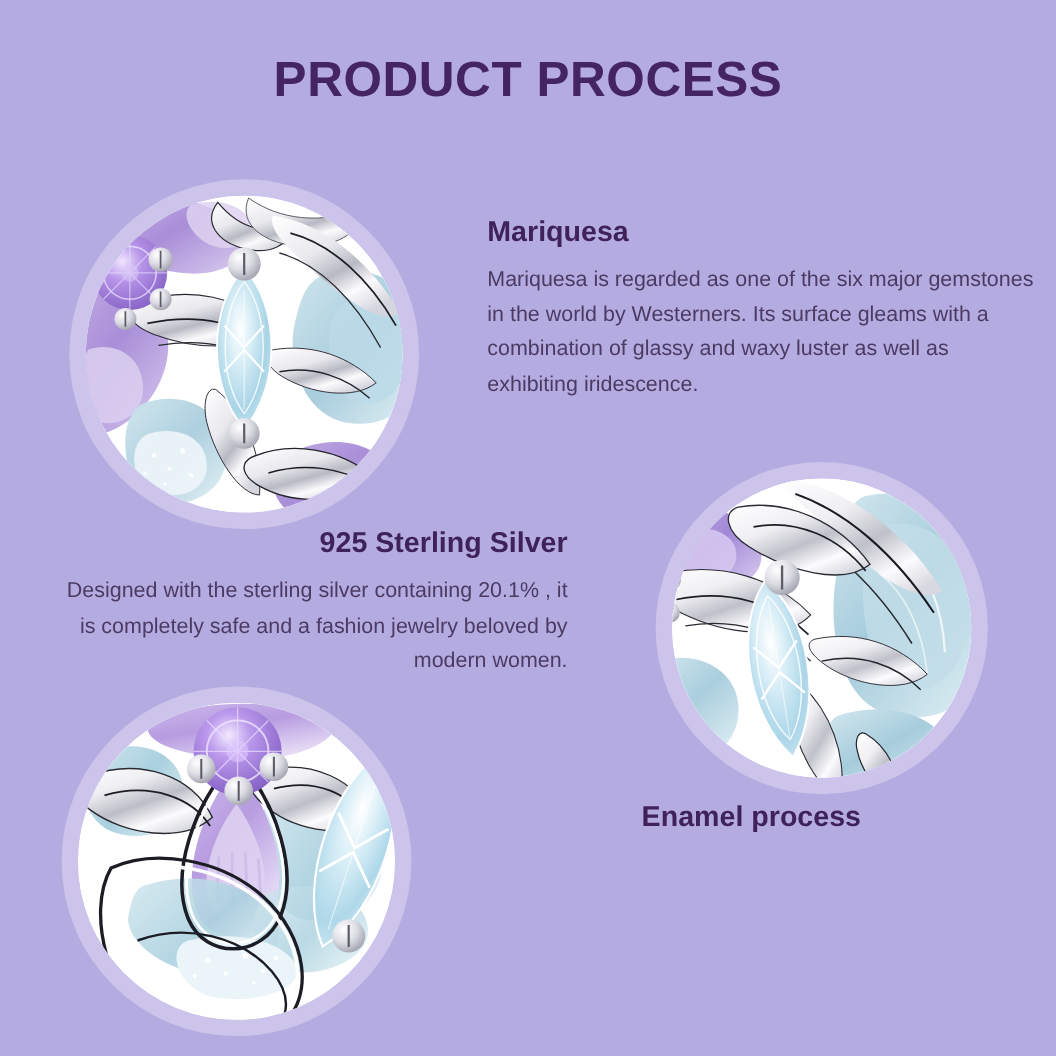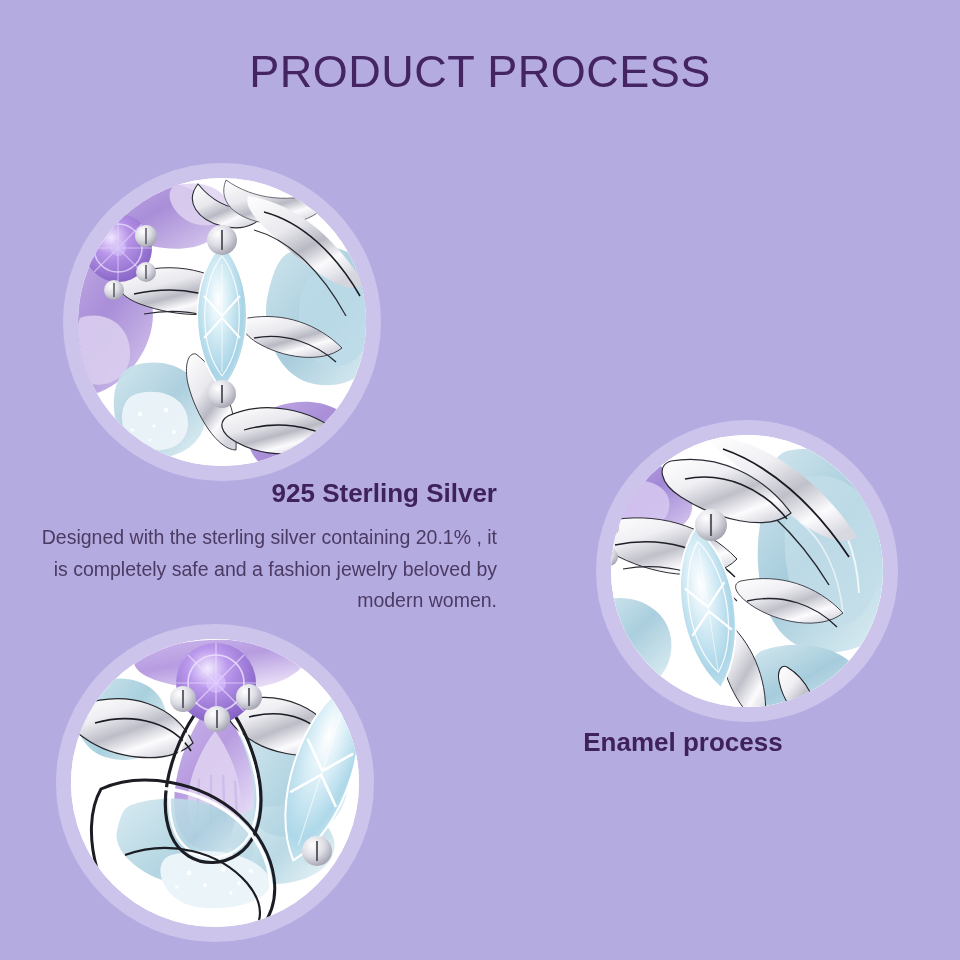--- a/index.html
+++ b/index.html
@@ -13,21 +13,21 @@
   }
 
   .page { position:relative; width:960px; height:960px; }
 
   
   .page-title {
     position:absolute;
     top:46px; left:0; width:960px;
     text-align:center;
     font-size:45px;
-    font-weight:normal;
+    font-weight:bold;
     letter-spacing:0.5px;
     color:#452464;
   }
 
   
   .photo {
     position:absolute;
     border-radius:50%;
     background:#cdc4ec;
     overflow:hidden;
@@ -62,21 +62,21 @@
     margin-bottom:13px;
     white-space:nowrap;
   }
   .block-body {
     font-size:19.5px;
     line-height:1.62;
     color:#4b3a63;
   }
 
   #block-mariquesa { left:443px; top:195px; width:500px; text-align:left; }
-  #block-silver    { right:463px; top:478px; width:460px; text-align:right; }
+  #block-silver    { right:444px; top:478px; width:460px; text-align:right; }
   #block-enamel    { left:443px; top:727px; width:480px; text-align:center; }
 
   #block-silver .block-heading { text-align:right; }
 </style>
 </head>
 <body>
 
 <div class="page">
 
   <div class="page-title">PRODUCT PROCESS</div>
@@ -188,20 +188,24 @@
             <circle cx="88" cy="232" r="2.4"></circle>
               <circle cx="72" cy="262" r="1.6"></circle>
             <circle cx="96" cy="254" r="2"></circle>
               <circle cx="54" cy="252" r="1.7"></circle>
           </g>
         </svg>
       </div>
     </div>
   </div>
 
+  <div class="block" id="block-mariquesa">
+    <div class="block-heading">Mariquesa</div>
+    <div class="block-body">Mariquesa is regarded as one of the six major gemstones in the world by Westerners. Its surface gleams with a combination of glassy and waxy luster as well as exhibiting iridescence.</div>
+  </div>
 
   <div class="block" id="block-silver">
     <div class="block-heading">925 Sterling Silver</div>
     <div class="block-body">Designed with the sterling silver containing 20.1% , it is completely safe and a fashion jewelry beloved by modern women.</div>
   </div>
 
   <div class="photo" id="photo-2">
     <div class="photo-inner">
       <div class="art">
         <svg viewBox="0 0 272 272" preserveAspectRatio="xMidYMid slice">

